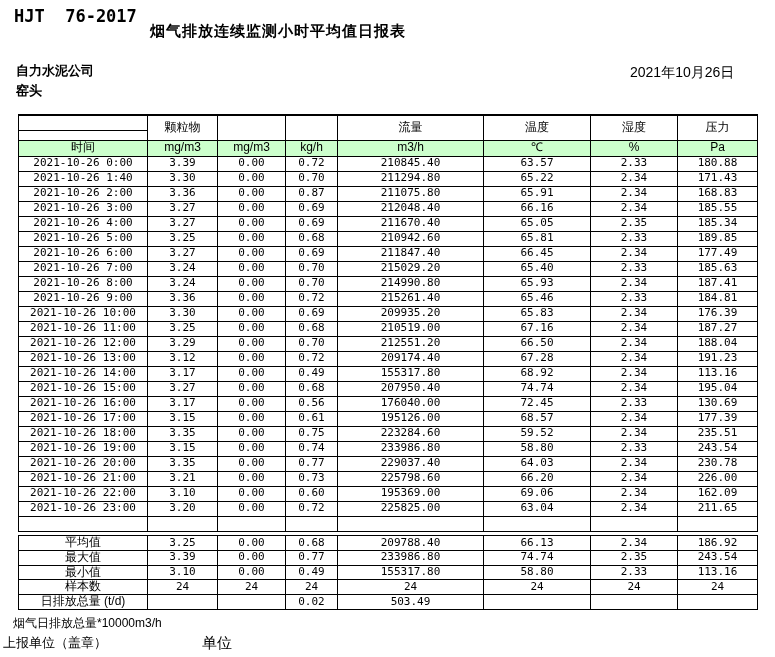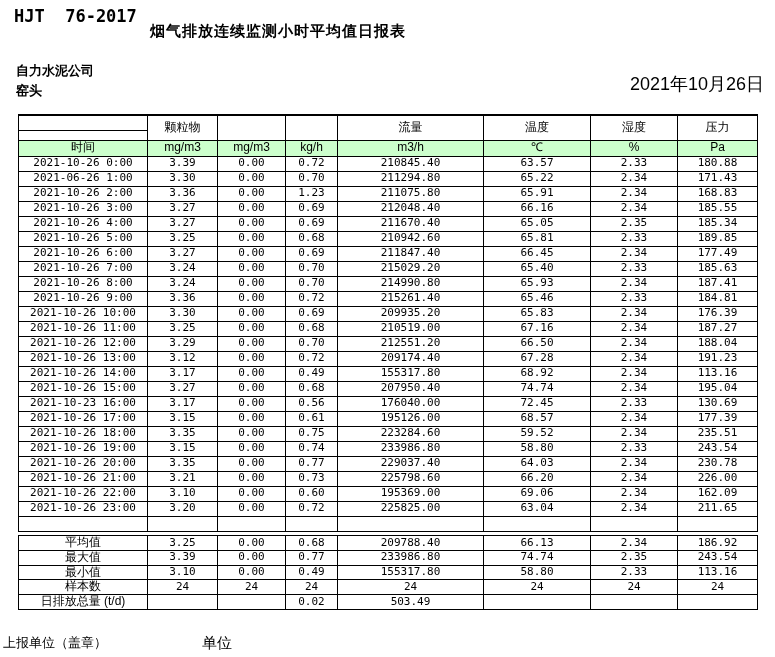--- a/index.html
+++ b/index.html
@@ -16,21 +16,21 @@
     font-weight: bold; font-size: 17px;
     font-family: "DejaVu Sans Mono", "Liberation Sans", monospace;
     white-space: pre;
   }
   .title {
     position: absolute; left: 150px; top: 22px;
     font-weight: bold; font-size: 15px; letter-spacing: 1px;
   }
   .company { position: absolute; left: 16px; top: 62px; font-weight: bold; font-size: 13px; }
   .station { position: absolute; left: 16px; top: 82px; font-weight: bold; font-size: 13px; }
-  .date    { position: absolute; left: 630px; top: 72px; font-size: 18px; }
+  .date    { position: absolute; left: 630px; top: 64px; font-size: 14px; }
 
   table {
     border-collapse: collapse; table-layout: fixed;
     position: absolute; left: 18px; width: 739px;
   }
   table.main { top: 114px; border-top: 2px solid #000; padding-left: 20px; }
   table.summary { top: 535px; }
 
   col.c-time { width: 129px; }
   col.c-pm1  { width: 70px; }
@@ -118,34 +118,34 @@
           <td>2021-10-26 0:00</td>
           <td>3.39</td>
           <td>0.00</td>
           <td>0.72</td>
           <td>210845.40</td>
           <td>63.57</td>
           <td>2.33</td>
           <td>180.88</td>
         </tr>
         <tr class="data-row">
-          <td>2021-06-26 1:00</td>
+          <td>2021-10-26 1:40</td>
           <td>3.30</td>
           <td>0.00</td>
           <td>0.70</td>
           <td>211294.80</td>
           <td>65.22</td>
           <td>2.34</td>
           <td>171.43</td>
         </tr>
         <tr class="data-row">
           <td>2021-10-26 2:00</td>
           <td>3.36</td>
           <td>0.00</td>
-          <td>1.23</td>
+          <td>0.87</td>
           <td>211075.80</td>
           <td>65.91</td>
           <td>2.34</td>
           <td>168.83</td>
         </tr>
         <tr class="data-row">
           <td>2021-10-26 3:00</td>
           <td>3.27</td>
           <td>0.00</td>
           <td>0.69</td>
@@ -268,21 +268,21 @@
           <td>2021-10-26 15:00</td>
           <td>3.27</td>
           <td>0.00</td>
           <td>0.68</td>
           <td>207950.40</td>
           <td>74.74</td>
           <td>2.34</td>
           <td>195.04</td>
         </tr>
         <tr class="data-row">
-          <td>2021-10-23 16:00</td>
+          <td>2021-10-26 16:00</td>
           <td>3.17</td>
           <td>0.00</td>
           <td>0.56</td>
           <td>176040.00</td>
           <td>72.45</td>
           <td>2.33</td>
           <td>130.69</td>
         </tr>
         <tr class="data-row">
           <td>2021-10-26 17:00</td>
@@ -427,16 +427,17 @@
           <td></td>
           <td>0.02</td>
           <td>503.49</td>
           <td></td>
           <td></td>
           <td></td>
         </tr>
       </tbody>
   </table>
 
+  <div class="note">烟气日排放总量*10000m3/h</div>
   <div class="report-unit">上报单位（盖章）</div>
   <div class="unit-label">单位</div>
 
 </div>
 
 </body></html>

